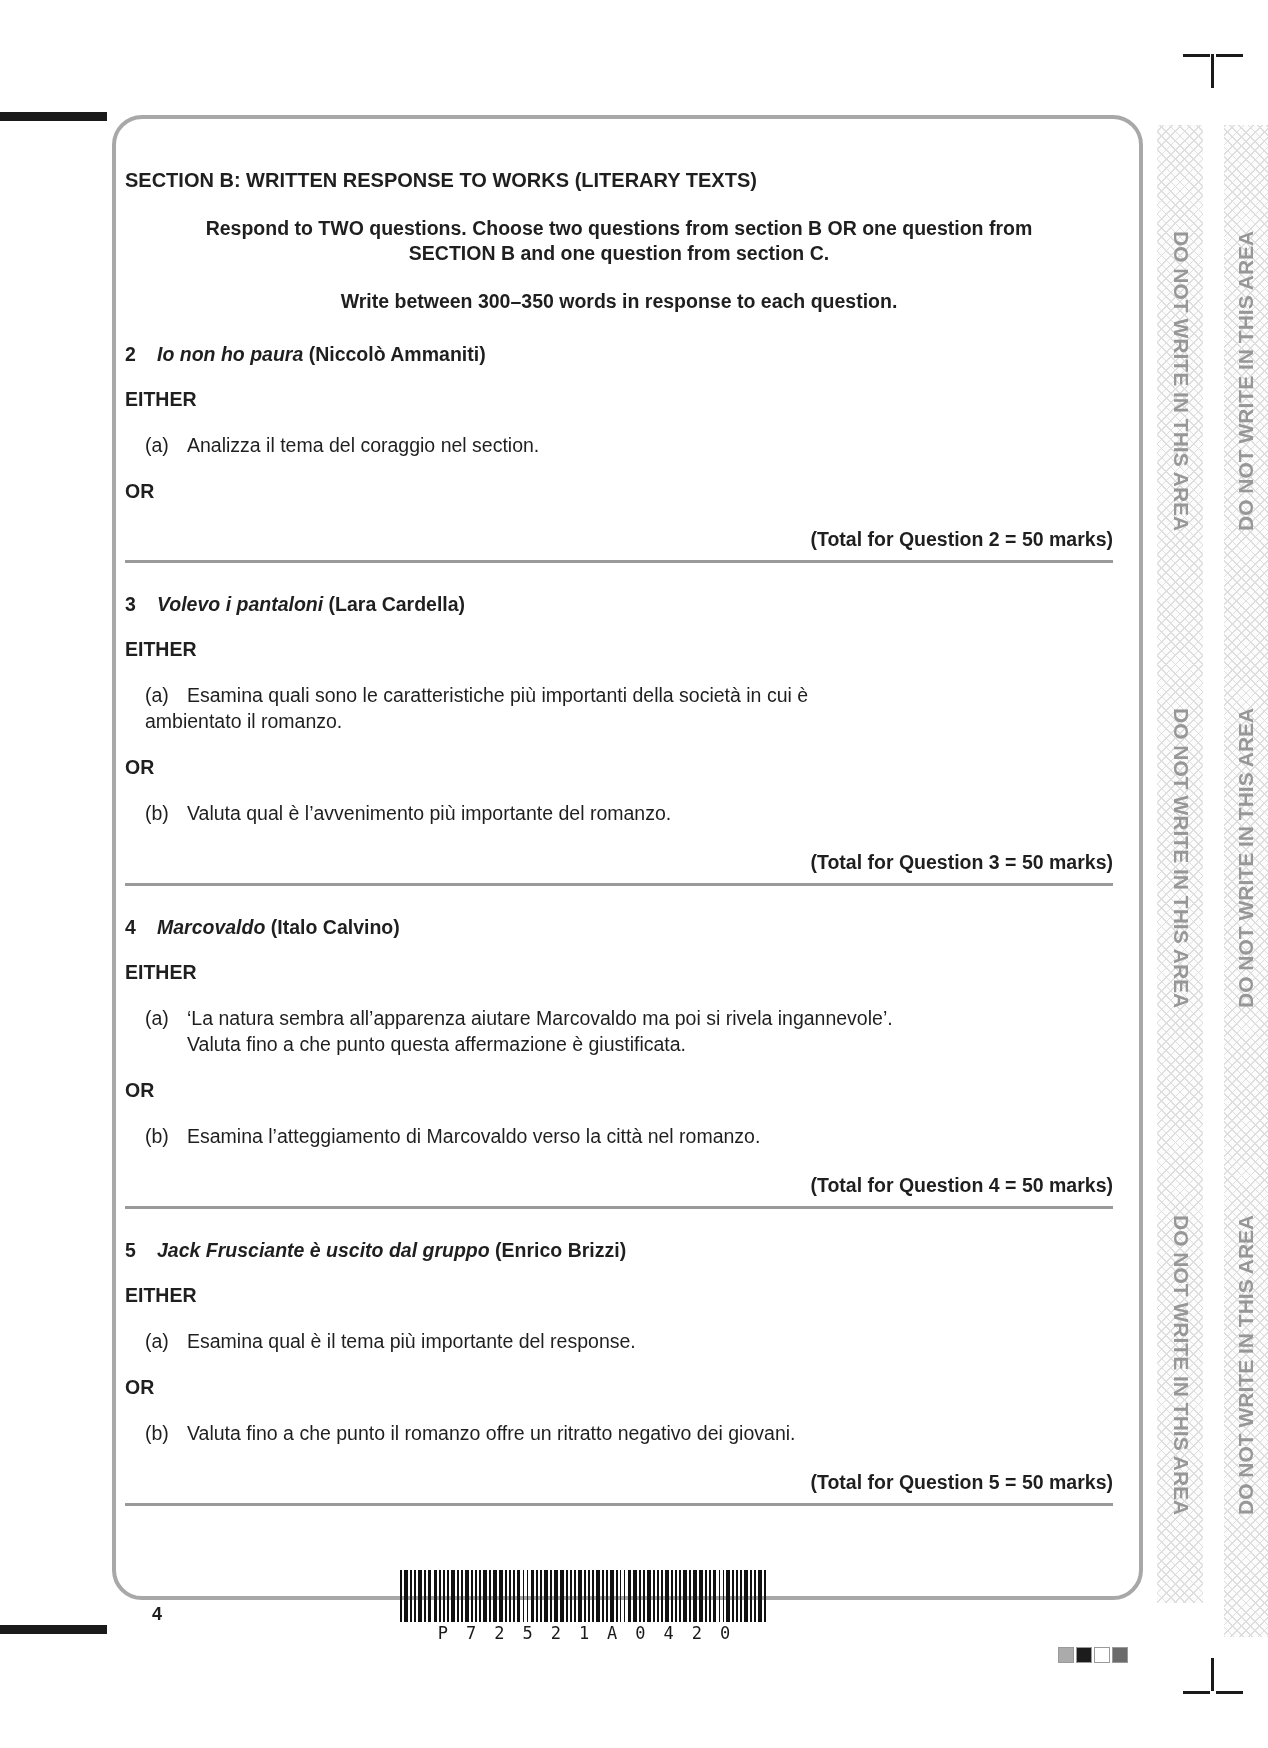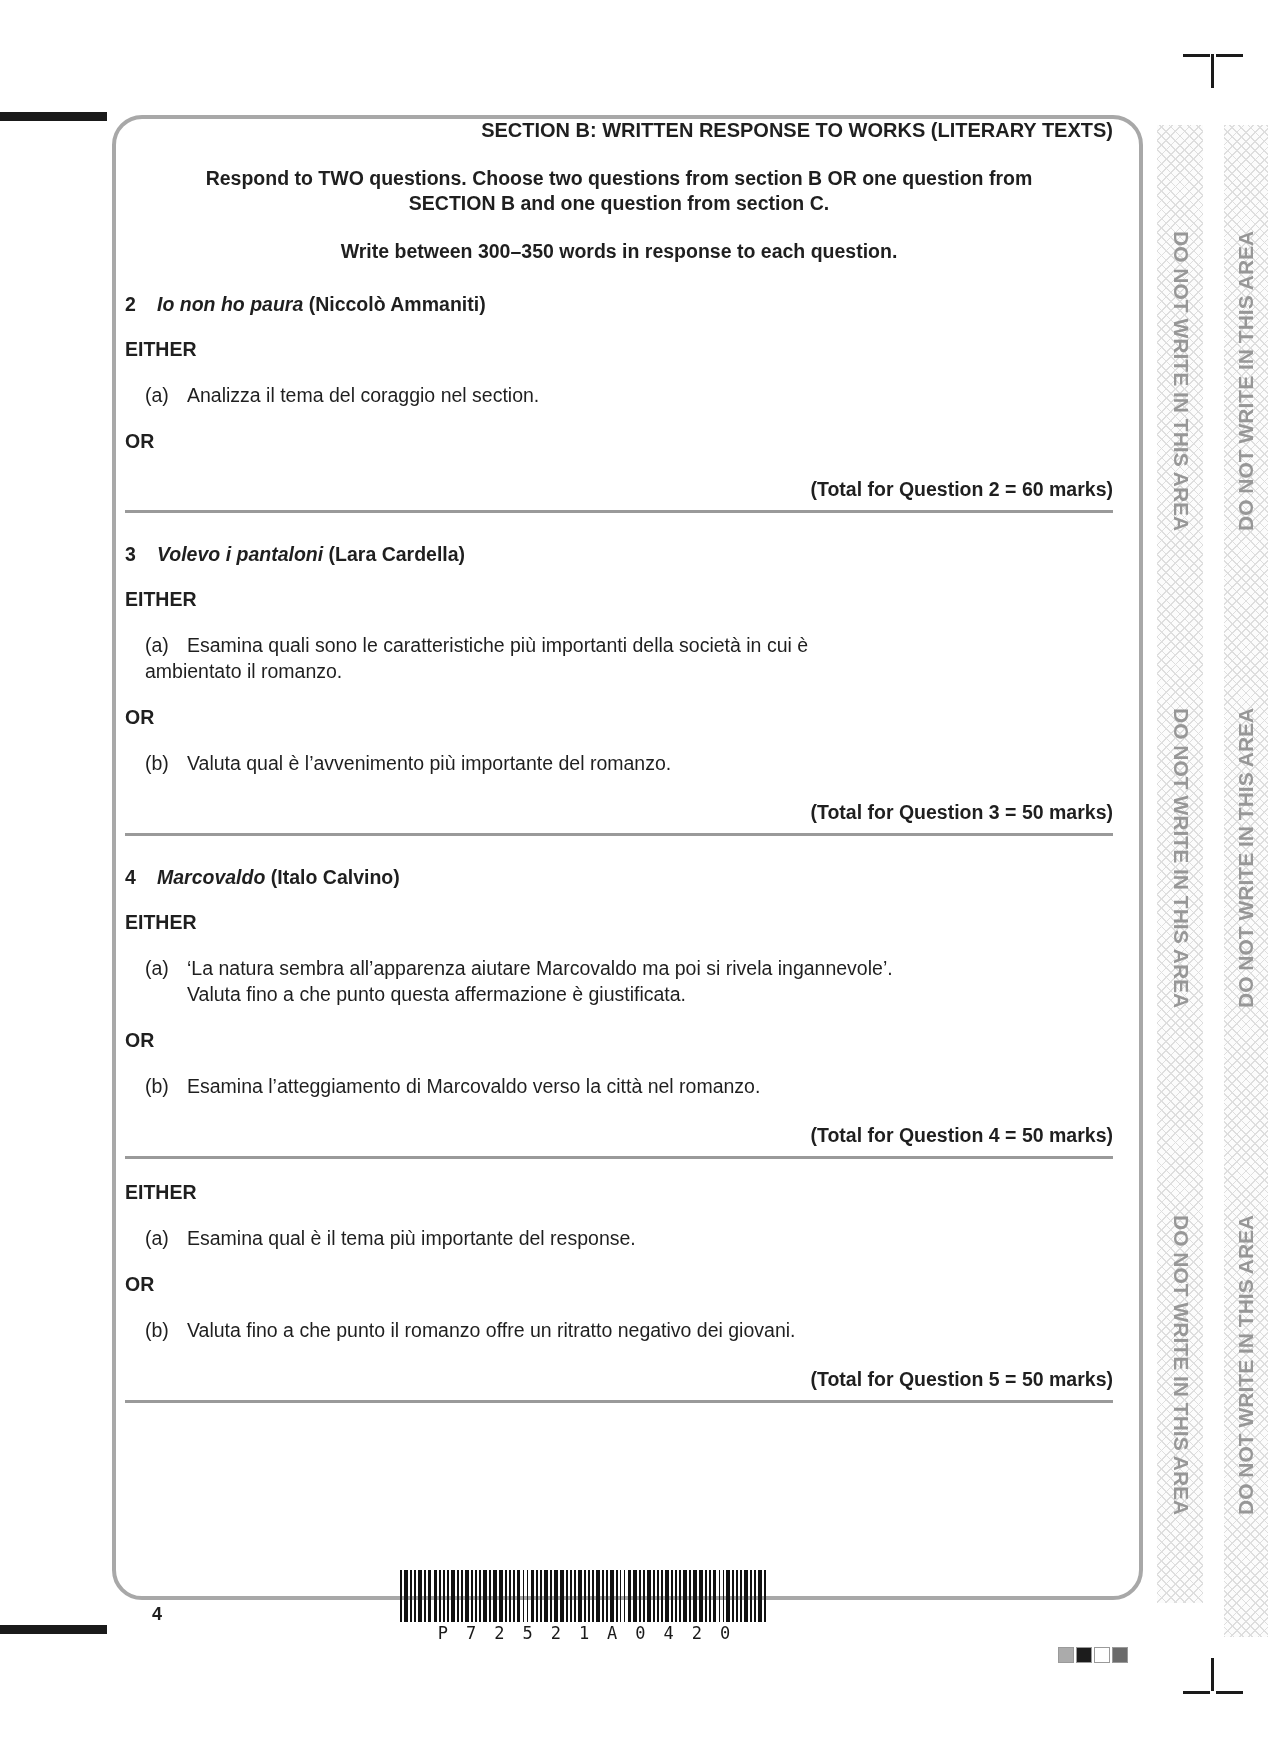--- a/index.html
+++ b/index.html
@@ -11,21 +11,21 @@
   .trim-bar { position:absolute; background:#1a1a1a; width:107px; height:9px; left:0; }
   #trim-top { top:112px; }
   #trim-bottom { top:1625px; }
   .reg { position:absolute; background:#1a1a1a; }
 
   
   .content-box { position:absolute; left:112px; top:115px; width:1031px; height:1485px;
     border:4px solid #a8a8a8; border-radius:30px; background:#ffffff;
     padding:0 26px 0 9px; }
 
-  .section-title { text-align:right; font-weight:700; font-size:20px; }
+  .section-title { text-align:left; font-weight:700; font-size:20px; margin-top:50px; }
   .instructions  { text-align:center; font-weight:700; font-size:19.5px; line-height:25px; margin-top:24px; }
   .word-limit    { text-align:center; font-weight:700; font-size:19.5px; margin-top:24px; }
 
   .q-head { margin-top:30px; font-weight:700; }
   .q-num { display:inline-block; width:32px; }
   .q-title { font-style:italic; }
   .q-either, .q-or { font-weight:700; margin-top:22px; }
   .q-option { margin-top:21px; line-height:26px; }
   .opt-line1 { padding-left:20px; }
   .opt-label { display:inline-block; width:42px; }
@@ -86,21 +86,21 @@
   <div id="questions">
   <section class="question">
     <div class="q-head">
       <span class="q-num">2</span><span class="q-title">Io non ho paura</span> <span class="q-author">(Niccolò Ammaniti)</span>
     </div>
     <div class="q-either">EITHER</div>
     <div class="q-option opt-a">
       <div class="opt-line1"><span class="opt-label">(a)</span><span class="opt-first">Analizza il tema del coraggio nel section.</span></div>
     </div>
     <div class="q-or">OR</div>
-    <div class="q-total">(Total for Question 2 = 60 marks)</div>
+    <div class="q-total">(Total for Question 2 = 50 marks)</div>
     <hr class="q-rule">
   </section>
 
   <section class="question">
     <div class="q-head">
       <span class="q-num">3</span><span class="q-title">Volevo i pantaloni</span> <span class="q-author">(Lara Cardella)</span>
     </div>
     <div class="q-either">EITHER</div>
     <div class="q-option opt-a">
       <div class="opt-line1"><span class="opt-label">(a)</span><span class="opt-first">Esamina quali sono le caratteristiche più importanti della società in cui è</span></div>
@@ -125,20 +125,23 @@
         </div>
     <div class="q-or">OR</div>
     <div class="q-option opt-b">
       <div class="opt-line1"><span class="opt-label">(b)</span><span class="opt-first">Esamina l’atteggiamento di Marcovaldo verso la città nel romanzo.</span></div>
     </div>
     <div class="q-total">(Total for Question 4 = 50 marks)</div>
     <hr class="q-rule">
   </section>
 
   <section class="question">
+    <div class="q-head">
+      <span class="q-num">5</span><span class="q-title">Jack Frusciante è uscito dal gruppo</span> <span class="q-author">(Enrico Brizzi)</span>
+    </div>
     <div class="q-either">EITHER</div>
     <div class="q-option opt-a">
       <div class="opt-line1"><span class="opt-label">(a)</span><span class="opt-first">Esamina qual è il tema più importante del response.</span></div>
     </div>
     <div class="q-or">OR</div>
     <div class="q-option opt-b">
       <div class="opt-line1"><span class="opt-label">(b)</span><span class="opt-first">Valuta fino a che punto il romanzo offre un ritratto negativo dei giovani.</span></div>
     </div>
     <div class="q-total">(Total for Question 5 = 50 marks)</div>
     <hr class="q-rule">

